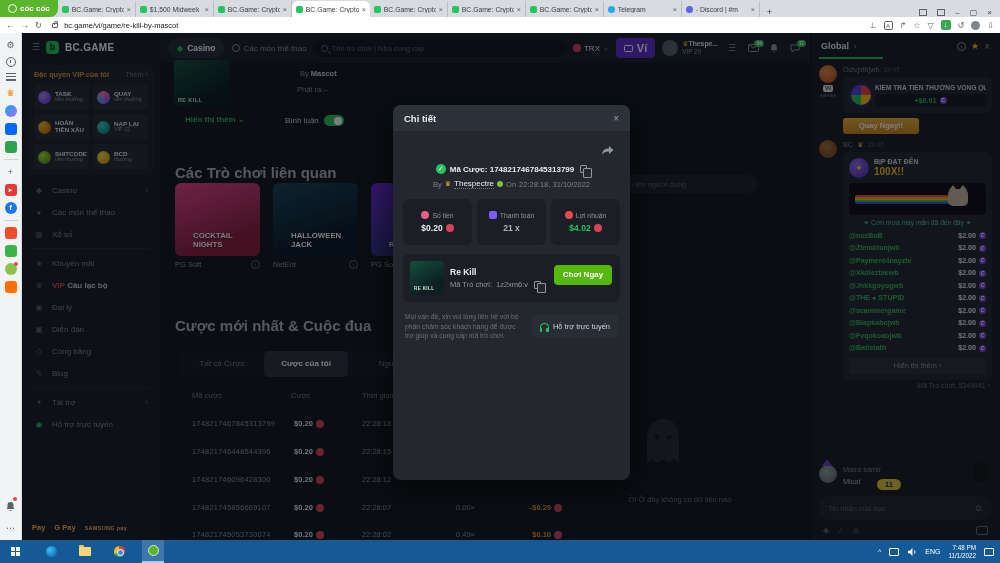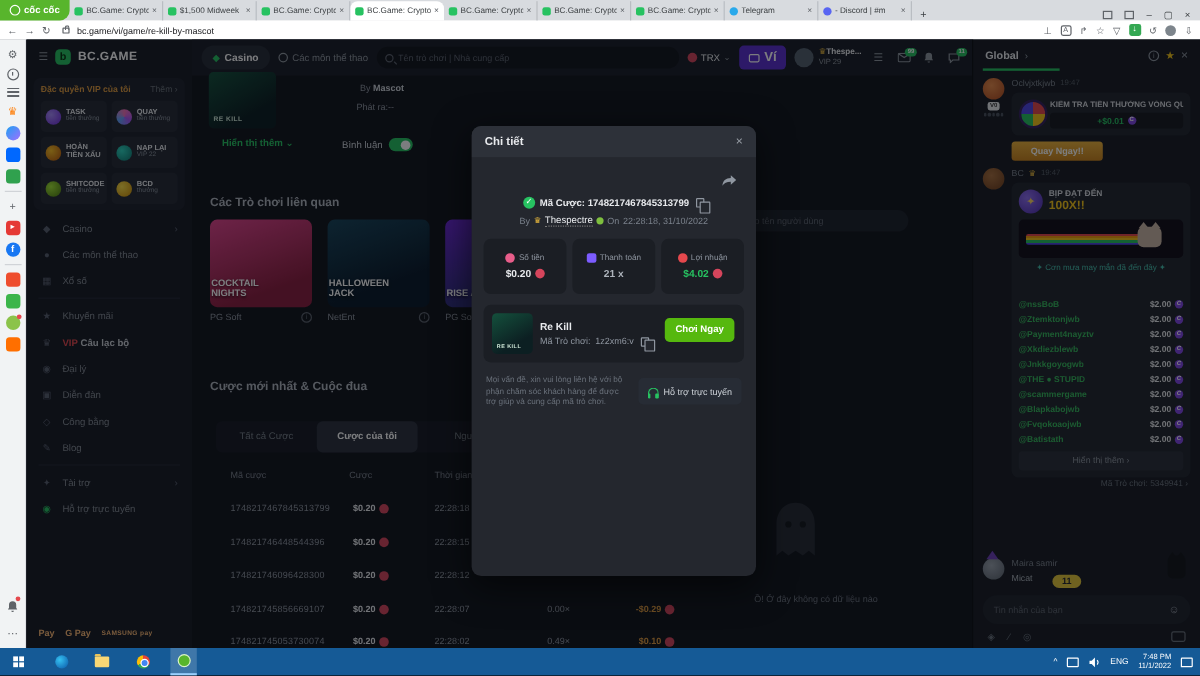--- a/index.html
+++ b/index.html
@@ -122,24 +122,24 @@
 
   .thumb{background:linear-gradient(150deg,#14503c,#0c1f22 70%);border-radius:4px;position:relative;overflow:hidden}
   .thumb .rk{position:absolute;left:4px;bottom:4px;color:#cfe8d8;font-weight:bold;font-size:5.5px;letter-spacing:.4px}
   .bytxt{font-size:7.5px;color:#8f96a0}
   .bytxt b{color:#cfd4da}
   .greenlink{color:#27c261;font-size:8px;font-weight:bold}
   .cmt{display:flex;align-items:center;gap:5px;font-size:8px;color:#cfd4da}
   .tgl{width:20px;height:11px;border-radius:6px;background:#27c261;position:relative}
   .tgl::after{content:"";position:absolute;right:1.5px;top:1.5px;width:8px;height:8px;border-radius:50%;background:#fff}
   .psearch{height:18px;border-radius:9px;background:#1d222b;display:flex;align-items:center;gap:4px;padding:0 7px}
-  .sechead{font-size:10px;font-weight:bold;color:#aeb4bc}
+  .sechead{font-size:15px;font-weight:bold;color:#aeb4bc}
   .gcard{width:85px;position:absolute}
   .gimg{height:73px;border-radius:6px;position:relative;overflow:hidden}
-  .gtitle{position:absolute;left:1px;bottom:6px;color:#fff;font-weight:bold;font-size:7.8px;line-height:1.15;width:70px;text-transform:uppercase;text-shadow:0 1px 2px rgba(0,0,0,.6)}
+  .gtitle{position:absolute;left:18px;bottom:6px;color:#fff;font-weight:bold;font-size:7.8px;line-height:1.15;width:70px;text-transform:uppercase;text-shadow:0 1px 2px rgba(0,0,0,.6)}
   .gprov{height:16px;display:flex;align-items:center;font-size:7.5px;color:#8f96a0}
   .ginfo{margin-left:auto;width:9px;height:9px;border:1px solid #5c636d;border-radius:50%;color:#5c636d;font-size:6px;line-height:8px;text-align:center}
   .ginfo::after{content:"i"}
   .btabs{position:absolute;display:flex;background:#171b24;border-radius:5px;height:26px;align-items:center}
   .btab{width:84px;text-align:center;font-size:8px;color:#7a818b;line-height:26px;height:26px}
   .btab.act{background:#2c313d;border-radius:5px;color:#fff;font-weight:bold}
   .th{position:absolute;font-size:7.5px;color:#7a818b}
   .trow{position:absolute;left:0;right:0;height:14px}
   .c-id{position:absolute;left:32px;font-size:7.5px;color:#8f96a0;letter-spacing:.2px}
   .c-bet{position:absolute;left:118px;width:62px;display:flex;justify-content:center;align-items:center;gap:3px;font-size:7.5px;color:#e8eaed}
@@ -226,21 +226,21 @@
   .ripico{width:20px;height:20px;border-radius:50%;background:radial-gradient(circle at 35% 35%,#8f6ff0,#4c2bb0);flex:0 0 auto;color:#ffd765;font-size:9px;text-align:center;line-height:20px}
   .riphead .t1{font-size:7px;font-weight:bold;color:#d7dadf;line-height:1.2}
   .riphead .t2{font-size:10px;font-weight:bold;color:#f5c518;line-height:1.2}
   .nyan{margin-top:5px;height:32px;border-radius:4px;background:#120d18;position:relative;overflow:hidden}
   .rainbow{position:absolute;left:6px;top:12px;width:95px;height:9px;border-radius:2px;
            background:linear-gradient(#e5484d 0 20%,#f59e0b 20% 40%,#f5c518 40% 60%,#27c261 60% 80%,#4f46e5 80% 100%)}
   .ncat{position:absolute;right:18px;top:6px;width:20px;height:17px;background:#cbb7a6;border-radius:5px}
   .ncat::before,.ncat::after{content:"";position:absolute;top:-4px;border-left:4px solid transparent;border-right:4px solid transparent;border-bottom:5px solid #cbb7a6}
   .ncat::before{left:1px}.ncat::after{right:1px}
   .raintxt{margin-top:4px;text-align:center;font-size:6.7px;color:#46c0ad}
-  .winners{margin-top:20px}
+  .winners{margin-top:2px}
   .wr{display:flex;align-items:center;height:12.5px}
   .wr .n{font-size:7.1px;font-weight:bold;color:#35b85c;white-space:nowrap;overflow:hidden}
   .wr .amt{margin-left:auto;display:flex;align-items:center;gap:3px;font-size:7.1px;font-weight:bold;color:#e8eaed}
   .coin.sm{width:7px;height:7px;line-height:7px}
   .showmore{margin-top:4px;height:16px;background:#2a2f39;border-radius:3px;text-align:center;font-size:7.3px;color:#8f96a0;line-height:16px}
   .codeline{text-align:right;font-size:7px;color:#6a717b;margin:2px 2px 4px}
   .msg3wrap{margin-top:auto;position:relative}
   .m3txt{font-size:7.3px;color:#aab0b8;margin-top:2px}
   .unread{position:absolute;left:58px;top:14px;background:#e3c63a;color:#22262e;font-weight:bold;font-size:7.5px;
           border-radius:8px;padding:1px 8px}

